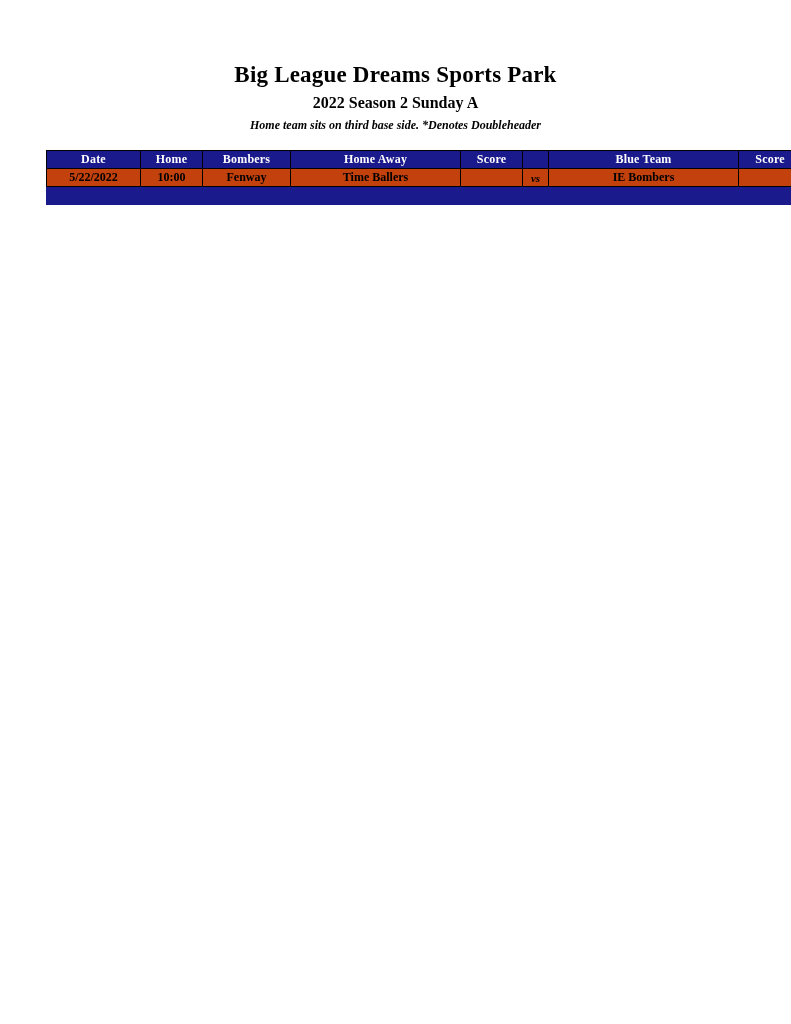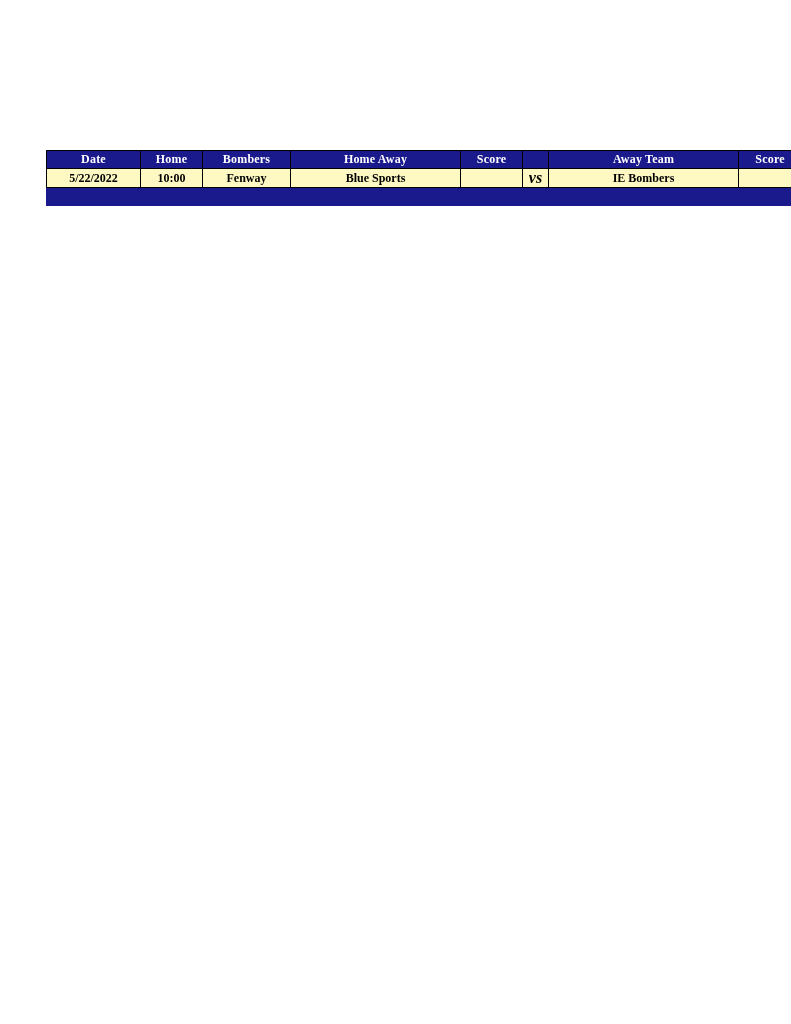--- a/index.html
+++ b/index.html
@@ -71,29 +71,29 @@
   }
   thead th {
     background: #1a1a8c;
     color: #ffffff;
     font-weight: bold;
     font-family: "Liberation Serif", serif;
     font-size: 12px;
     letter-spacing: 0.2px;
   }
   tbody td {
-    background: #fef9c3;
+    background: #c2410c;
     color: #000000;
     font-weight: bold;
     font-family: "Liberation Serif", serif;
   }
   tbody td.vs-cell {
     font-style: italic;
     font-weight: bold;
-    font-size: 16px;
+    font-size: 11px;
     margin-left: 32px;
   }
   tbody tr.filler-row td {
     background: #1a1a8c;
     height: 17px;
     border: 1px solid #1a1a8c;
   }
   
   col.c-date    { width: 94px; }
   col.c-time    { width: 62px; }
@@ -102,20 +102,25 @@
   col.c-score1  { width: 62px; }
   col.c-vs      { width: 26px; }
   col.c-away    { width: 190px; }
   col.c-score2  { width: 63px; }
 </style>
 </head>
 <body>
 
 <div class="page">
 
+  <div class="header-block">
+    <h1 class="doc-title">Big League Dreams Sports Park</h1>
+    <div class="doc-subtitle">2022 Season 2 Sunday A</div>
+    <div class="doc-note">Home team sits on third base side.  *Denotes Doubleheader</div>
+  </div>
 
   <div class="schedule-wrap">
     <table class="schedule">
       <colgroup>
         <col class="c-date">
         <col class="c-time">
         <col class="c-replica">
         <col class="c-home">
         <col class="c-score1">
         <col class="c-vs">
@@ -123,30 +128,30 @@
         <col class="c-score2">
       </colgroup>
       <thead>
         <tr>
           <th>Date</th>
           <th>Home</th>
           <th>Bombers</th>
           <th>Home Away</th>
           <th>Score</th>
           <th></th>
-          <th>Away Team</th>
+          <th>Blue Team</th>
           <th>Score</th>
         </tr>
       </thead>
       <tbody>
         <tr>
           <td>5/22/2022</td>
           <td>10:00</td>
           <td>Fenway</td>
-          <td>Blue Sports</td>
+          <td>Time Ballers</td>
           <td></td>
           <td class="vs-cell">vs</td>
           <td>IE Bombers</td>
           <td></td>
         </tr>
         <tr class="filler-row">
           <td></td>
           <td></td>
           <td></td>
           <td></td>

